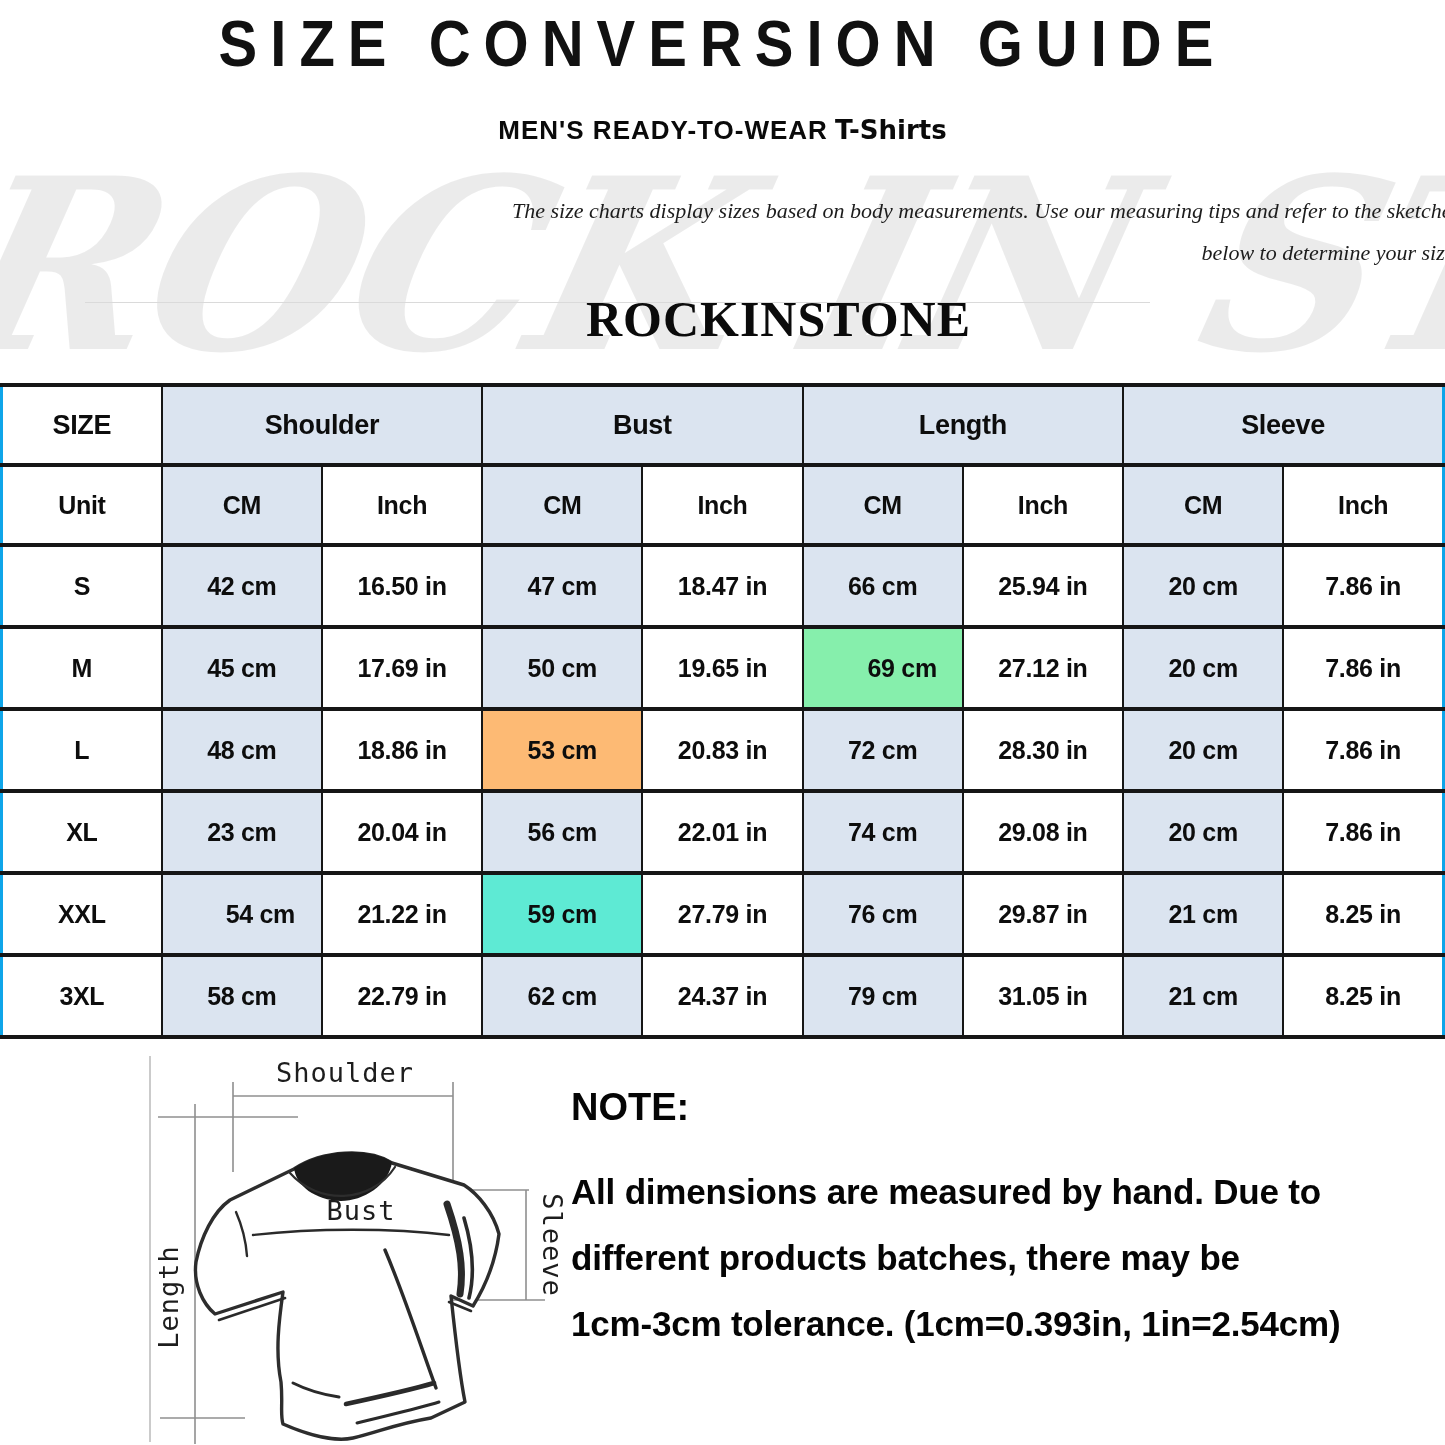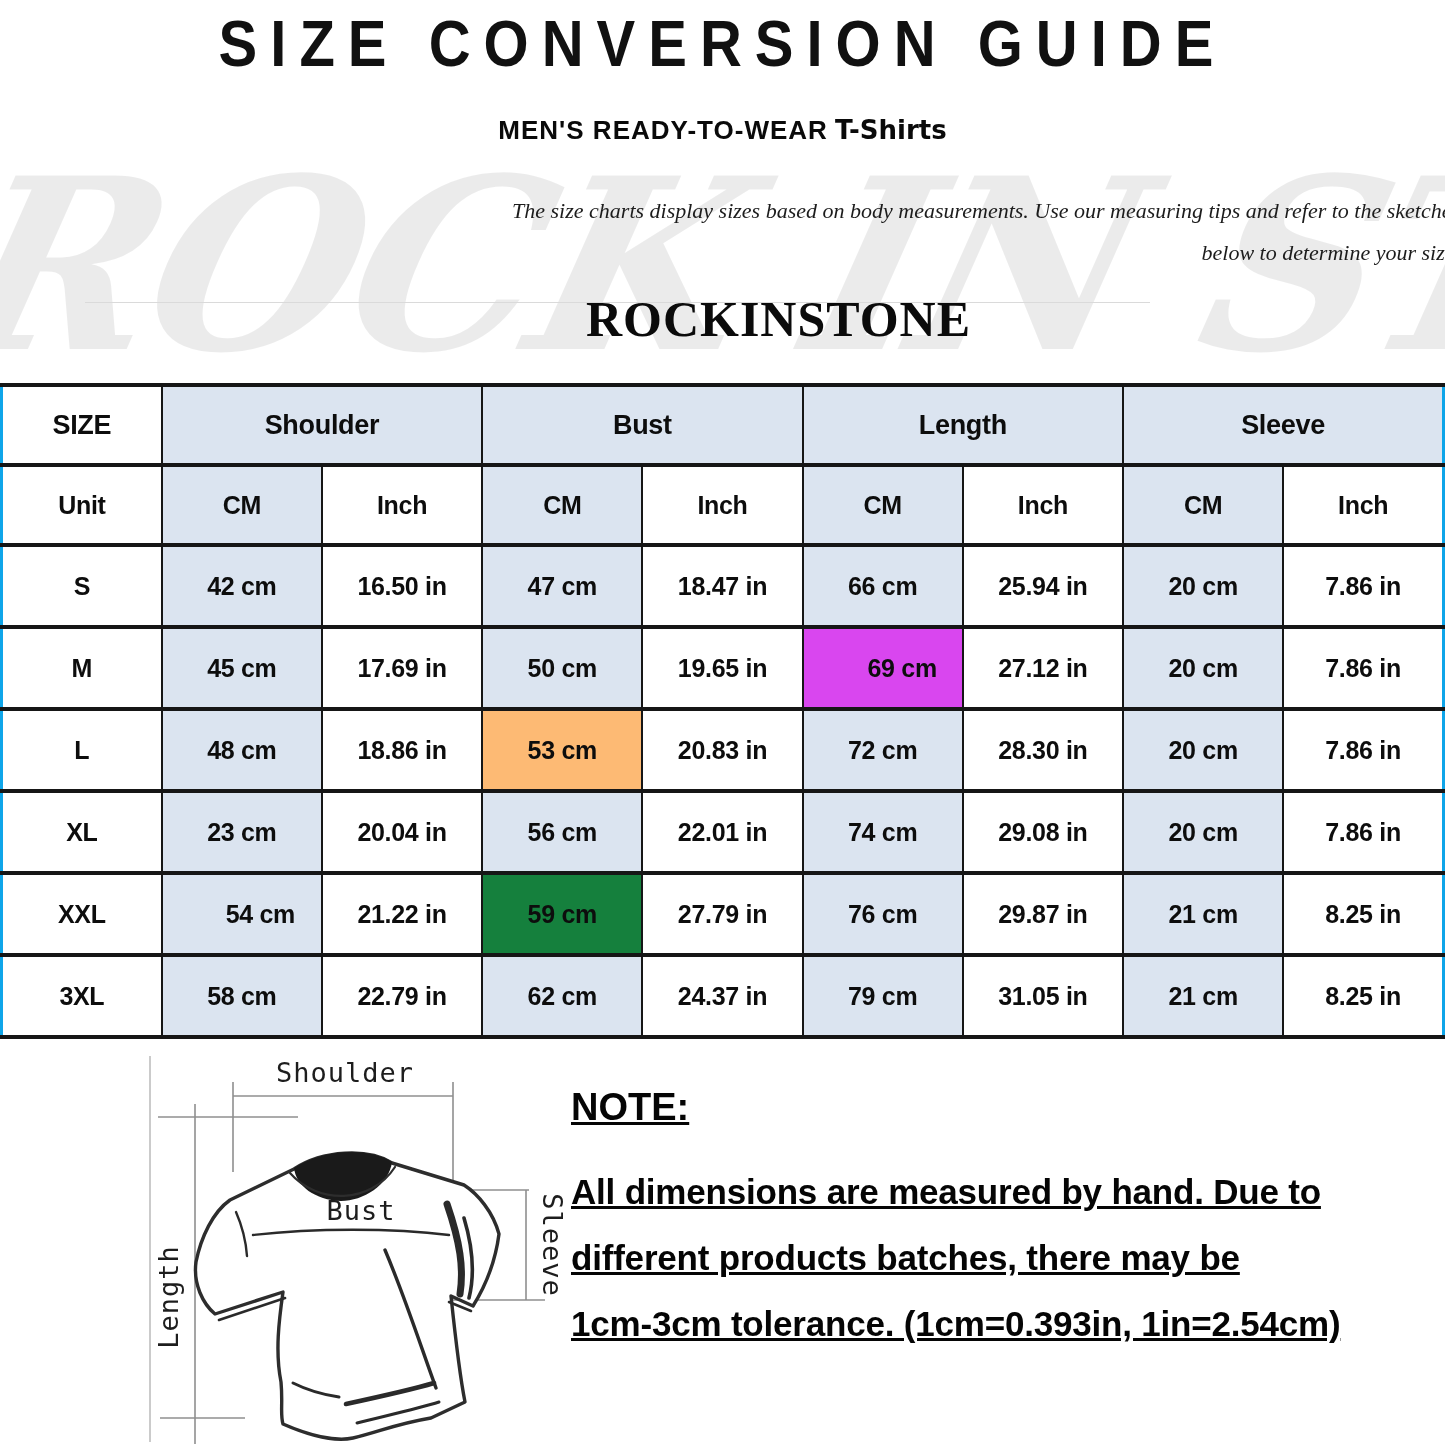--- a/index.html
+++ b/index.html
@@ -69,21 +69,21 @@
   .dim-line { stroke:#8f8f8f; stroke-width:1.6; fill:none; }
   .dim-line-faint { stroke:#b5b5b5; stroke-width:1.4; fill:none; }
   .shirt-stroke { stroke:#2d2d2d; stroke-width:3.4; fill:none; stroke-linecap:round; stroke-linejoin:round; }
   .shirt-fill { fill:#ffffff; }
   .wrinkle { stroke:#2a2a2a; fill:none; stroke-linecap:round; }
   .diagram-label {
     font-family:"DejaVu Sans Mono", monospace; font-size:27px; fill:#1d1d1d;
     letter-spacing:1px; font-weight:500;
   }
   
-  .note { position:absolute; left:571px; top:1086px; width:820px; color:#050505;text-decoration:underline; }
+  .note { position:absolute; left:571px; top:1086px; width:820px; color:#050505; }
   .note-heading { font-size:38px; font-weight:700; letter-spacing:0px; }
   .note-body { margin-top:30px; font-size:35px; font-weight:700; line-height:66px; letter-spacing:-0.2px; }
 </style>
 </head>
 <body>
 
 <div class="page">
 
   <div class="watermark">ROCK IN STONE</div>
 
@@ -148,21 +148,21 @@
             <td>25.94 in</td>
             <td class="blue" style="background: rgb(219, 228, 240);">20 cm</td>
             <td>7.86 in</td>
           </tr>
           <tr>
             <td>M</td>
             <td class="blue" style="background: rgb(219, 228, 240);">45 cm</td>
             <td>17.69 in</td>
             <td class="blue" style="background: rgb(219, 228, 240);">50 cm</td>
             <td>19.65 in</td>
-            <td class="blue" style="background: #d946ef; padding-left: 39px;">69 cm</td>
+            <td class="blue" style="background: #86efac; padding-left: 39px;">69 cm</td>
             <td>27.12 in</td>
             <td class="blue" style="background: rgb(219, 228, 240);">20 cm</td>
             <td>7.86 in</td>
           </tr>
           <tr>
             <td>L</td>
             <td class="blue" style="background: rgb(219, 228, 240);">48 cm</td>
             <td>18.86 in</td>
             <td class="blue" style="background: #fdba74; margin-left: 24px;">53 cm</td>
             <td>20.83 in</td>
@@ -179,21 +179,21 @@
             <td>22.01 in</td>
             <td class="blue" style="background: rgb(219, 228, 240);">74 cm</td>
             <td>29.08 in</td>
             <td class="blue" style="background: rgb(219, 228, 240);">20 cm</td>
             <td>7.86 in</td>
           </tr>
           <tr>
             <td>XXL</td>
             <td class="blue" style="background: rgb(219, 228, 240); padding-left: 37px;">54 cm</td>
             <td>21.22 in</td>
-            <td class="blue" style="background: #15803d;">59 cm</td>
+            <td class="blue" style="background: #5eead4;">59 cm</td>
             <td>27.79 in</td>
             <td class="blue" style="background: rgb(219, 228, 240);">76 cm</td>
             <td>29.87 in</td>
             <td class="blue" style="background: rgb(219, 228, 240);">21 cm</td>
             <td>8.25 in</td>
           </tr>
           <tr>
             <td>3XL</td>
             <td class="blue" style="background: rgb(219, 228, 240);">58 cm</td>
             <td>22.79 in</td>

